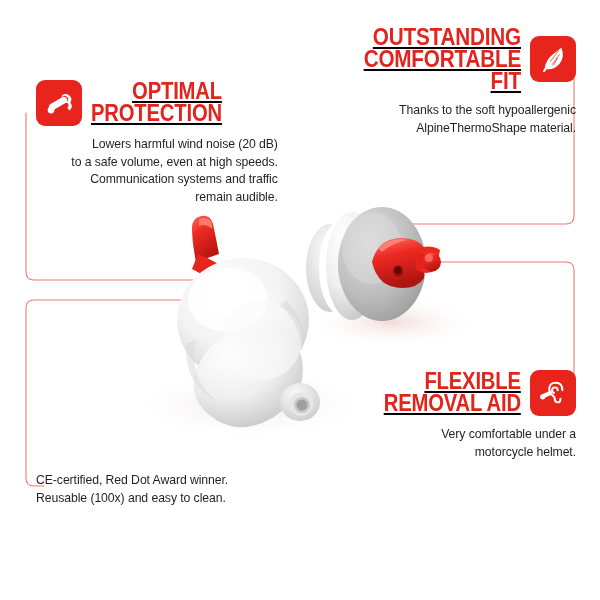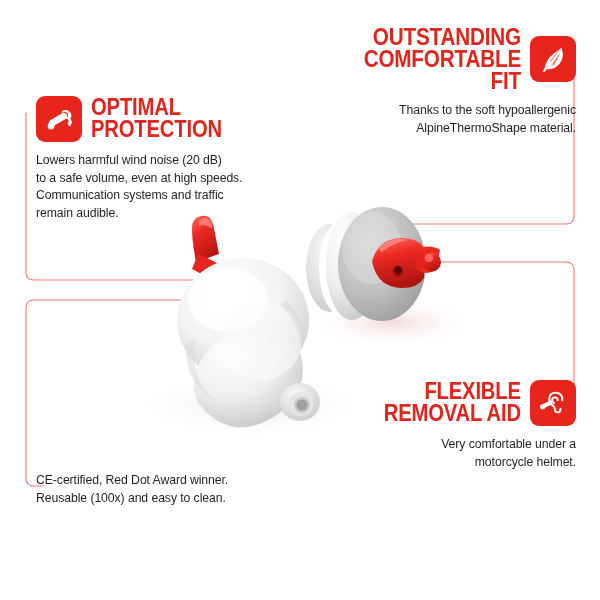--- a/index.html
+++ b/index.html
@@ -34,20 +34,21 @@
 
   
   .callout {
     position: absolute;
     z-index: 5;
   }
   .head-row {
     display: flex;
     align-items: center;
     gap: 9px;
+    text-decoration: underline;
   }
   .head-row.rtl { flex-direction: row-reverse; }
 
   .icon-badge {
     width: 46px; height: 46px;
     background: #E8251C;
     border-radius: 9px;
     flex: 0 0 46px;
     display: flex;
     align-items: center;
@@ -82,23 +83,23 @@
     transform: scaleX(0.93);
     transform-origin: left top;
     white-space: pre-line;
   }
   .body-text.right {
     transform-origin: right top;
     text-align: right;
   }
 
   
-  #callout-optimal        { left: 36px;  top: 96px;  width: 260px; }
+  #callout-optimal        { left: 36px;  top: 80px;  width: 260px; text-align: right; }
   #callout-outstanding    { left: 340px; top: 26px;  width: 236px; }
-  #callout-flexible       { left: 330px; top: 380px; width: 246px; }
+  #callout-flexible       { left: 330px; top: 370px; width: 246px; }
   #callout-award          { left: 36px;  top: 462px; width: 280px; }
 
   #callout-outstanding .heading { font-size: 23.5px; }
   #callout-award .heading       { font-size: 23.5px; }
 </style>
 </head>
 <body>
 
 <div id="stage">
 

